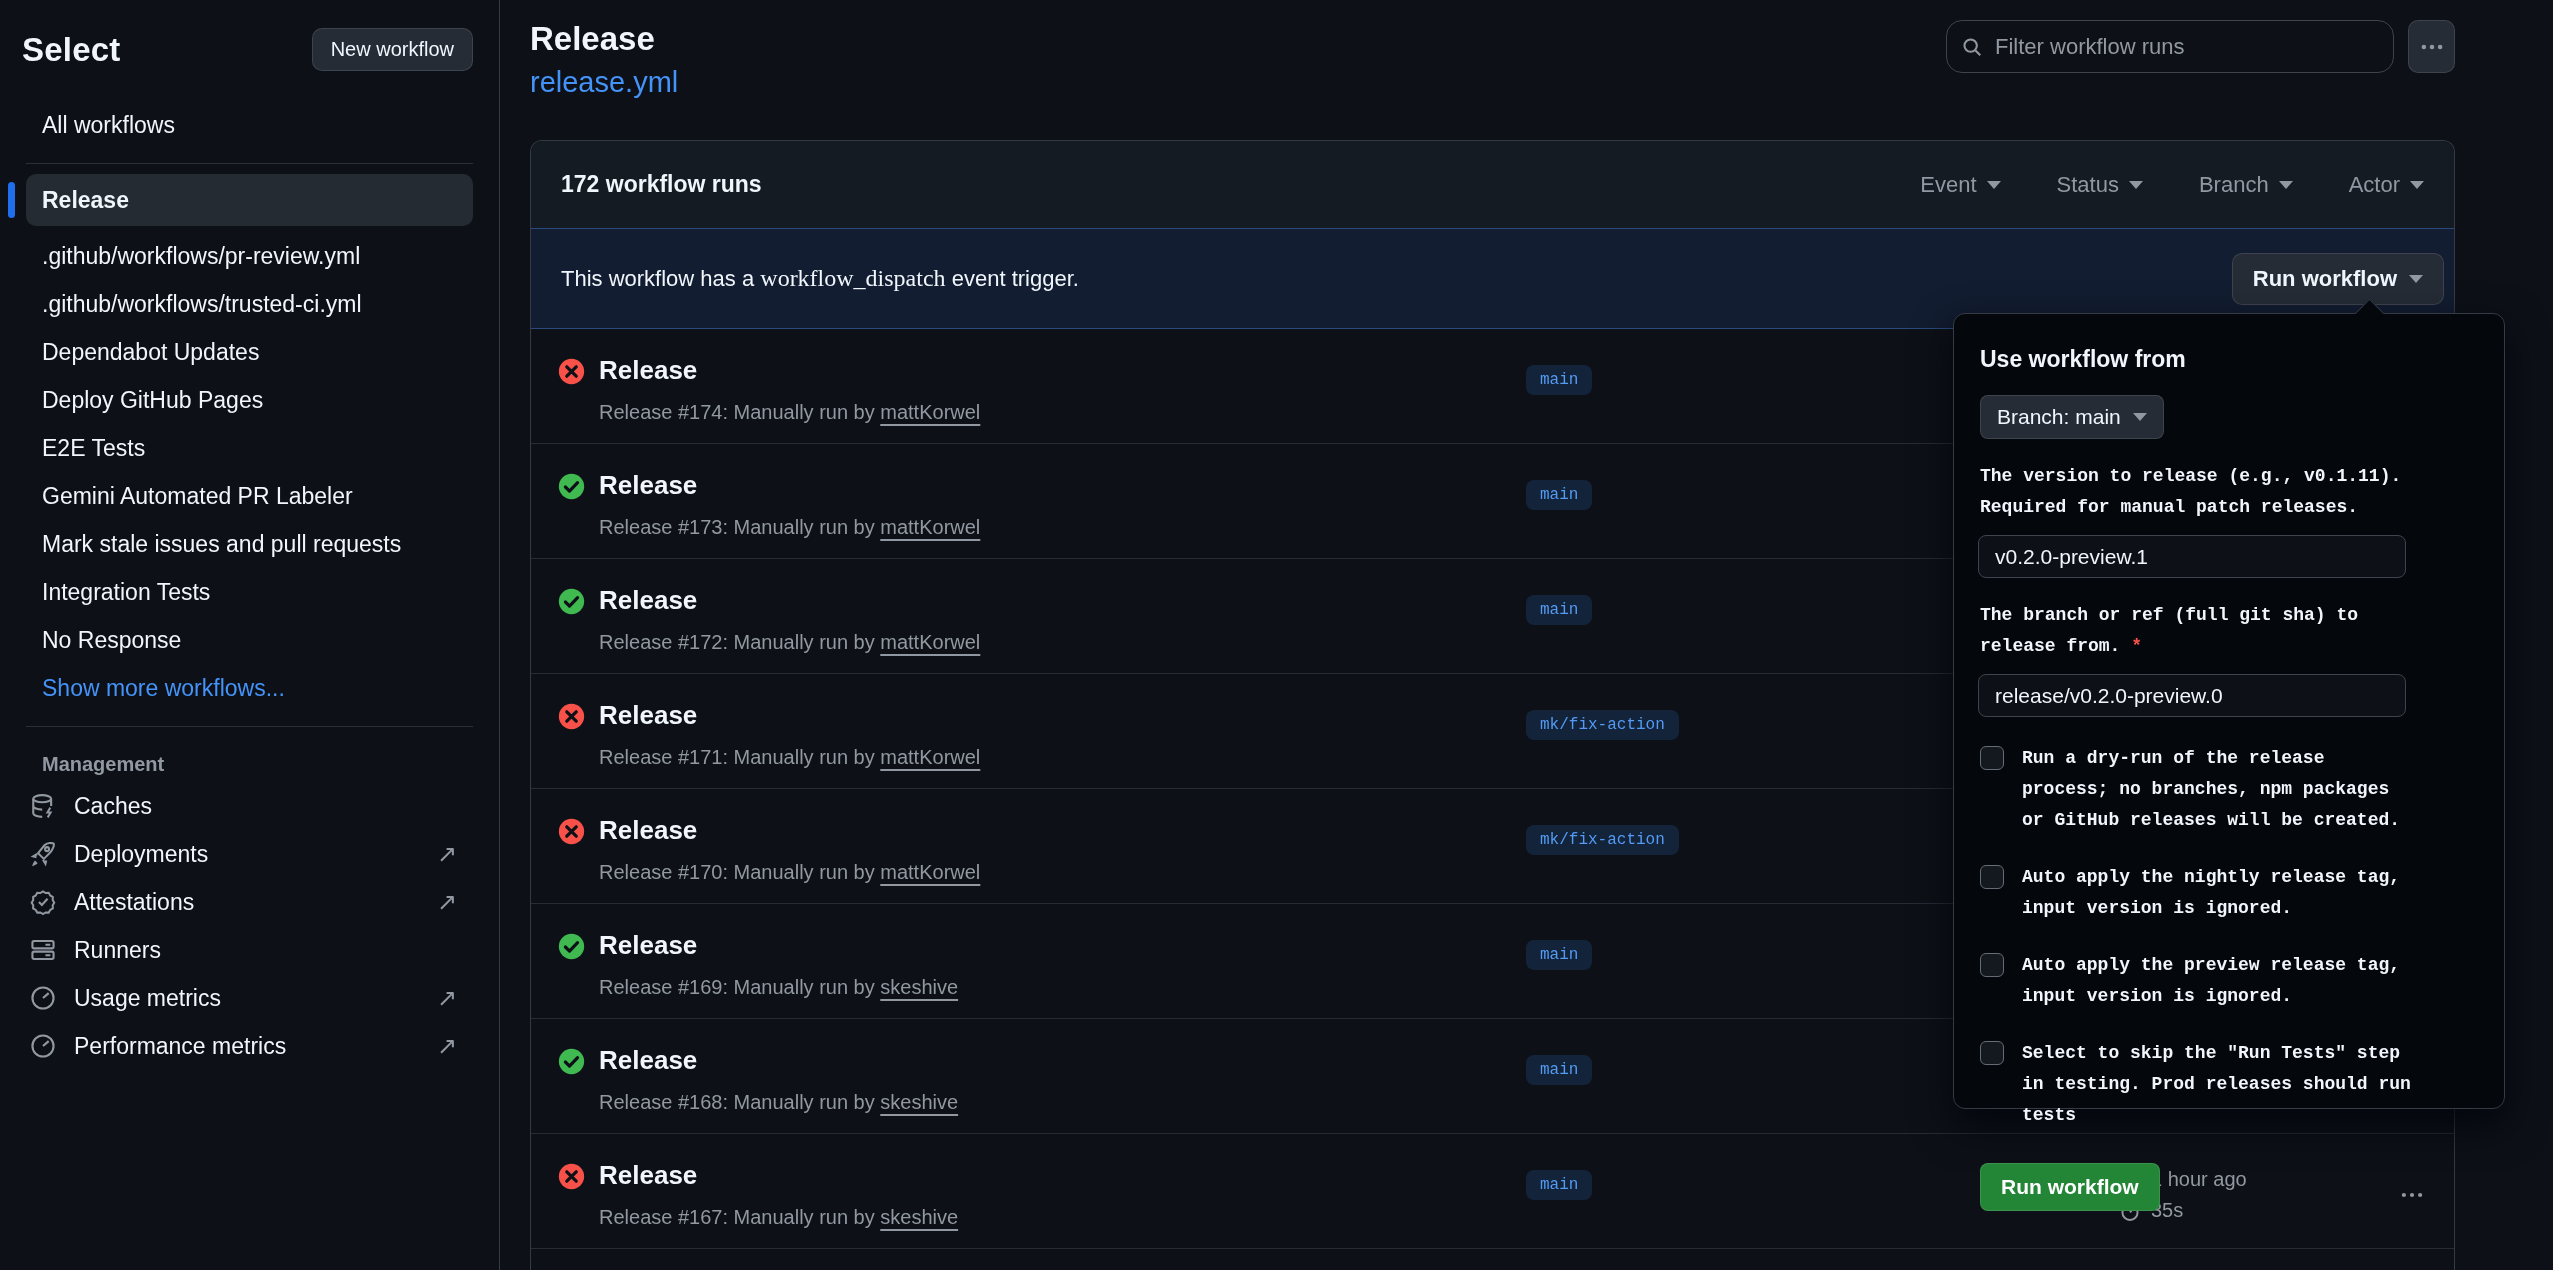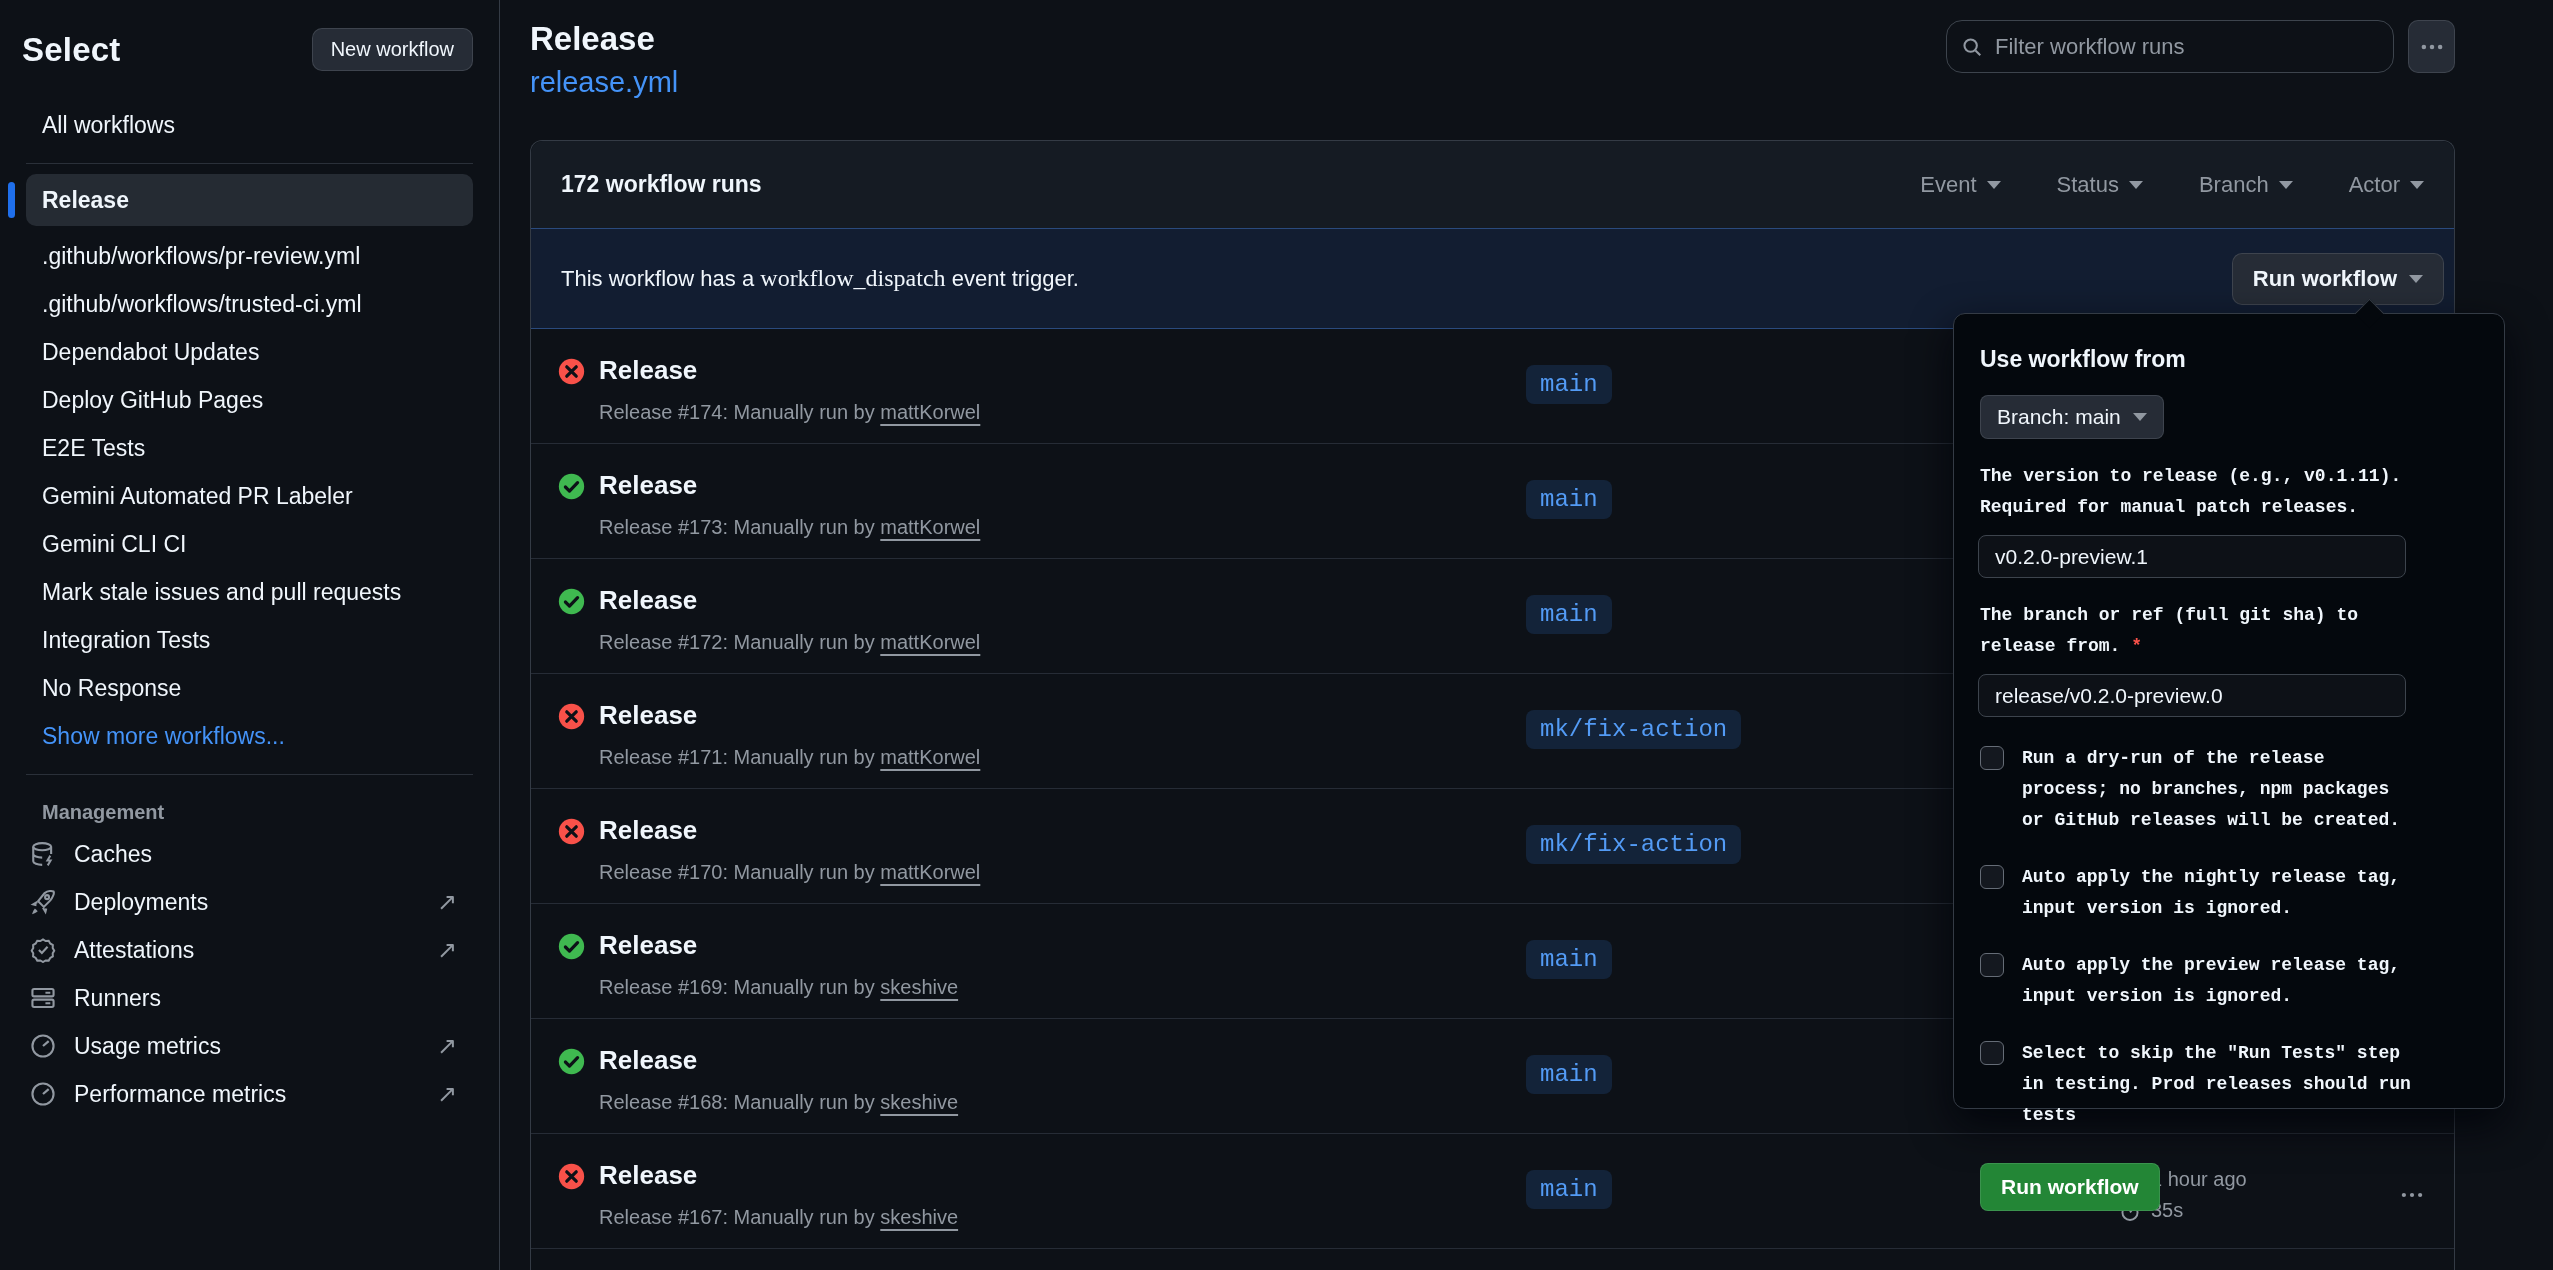--- a/index.html
+++ b/index.html
@@ -95,21 +95,21 @@
   .status-icon { width:27px; height:27px; margin-top:3px; }
   .run-row .icon-success, .run-row .icon-failure { display:none; }
   .run-row.status-success .icon-success { display:block; }
   .run-row.status-failure .icon-failure { display:block; }
   .run-title { font-size:26px; font-weight:bold; color:#f0f6fc; cursor:pointer; }
   .run-sub { position:absolute; left:68px; top:72px; font-size:20px; color:#9198a1; white-space:nowrap; }
   .run-sub .actor { text-decoration:underline; text-underline-offset:5px; cursor:pointer; }
   .branch-badge {
     position:absolute; left:995px; top:36px;
     background:rgba(56,139,253,.15); color:#539bf5; border-radius:8px;
-    font-size:24px; padding:6px 14px; cursor:pointer;
+    font-size:16px; padding:6px 14px; cursor:pointer;
     font-family:"Liberation Mono","DejaVu Sans Mono",monospace; white-space:nowrap;
   }
   .run-meta { position:absolute; left:1588px; top:30px; font-size:20px; color:#9198a1; }
   .meta-line { display:flex; align-items:center; gap:10px; height:31px; }
   .row-kebab { position:absolute; left:1862px; top:42px; color:#9198a1; cursor:pointer; padding:6px; }
   .run-row-stub { height:14px; }
 
   
   .dispatch-panel {
     position:absolute; left:1953px; top:313px; width:552px; height:796px;
@@ -167,21 +167,20 @@
   </ul>
   <hr class="sidebar-divider">
   <ul class="sidebar-list" style="margin-top:0;">
     <li class="sidebar-item selected">Release</li>
     <li class="sidebar-item">.github/workflows/pr-review.yml</li>
     <li class="sidebar-item">.github/workflows/trusted-ci.yml</li>
     <li class="sidebar-item">Dependabot Updates</li>
     <li class="sidebar-item">Deploy GitHub Pages</li>
     <li class="sidebar-item">E2E Tests</li>
     <li class="sidebar-item">Gemini Automated PR Labeler</li>
-    <li class="sidebar-item">Gemini CLI CI</li>
     <li class="sidebar-item">Mark stale issues and pull requests</li>
     <li class="sidebar-item">Integration Tests</li>
     <li class="sidebar-item">No Response</li>
     <li class="sidebar-item link">Show more workflows...</li>
   </ul>
   <hr class="sidebar-divider">
 
   <div class="mgmt-header">Management</div>
 
   <div class="mgmt-item">

